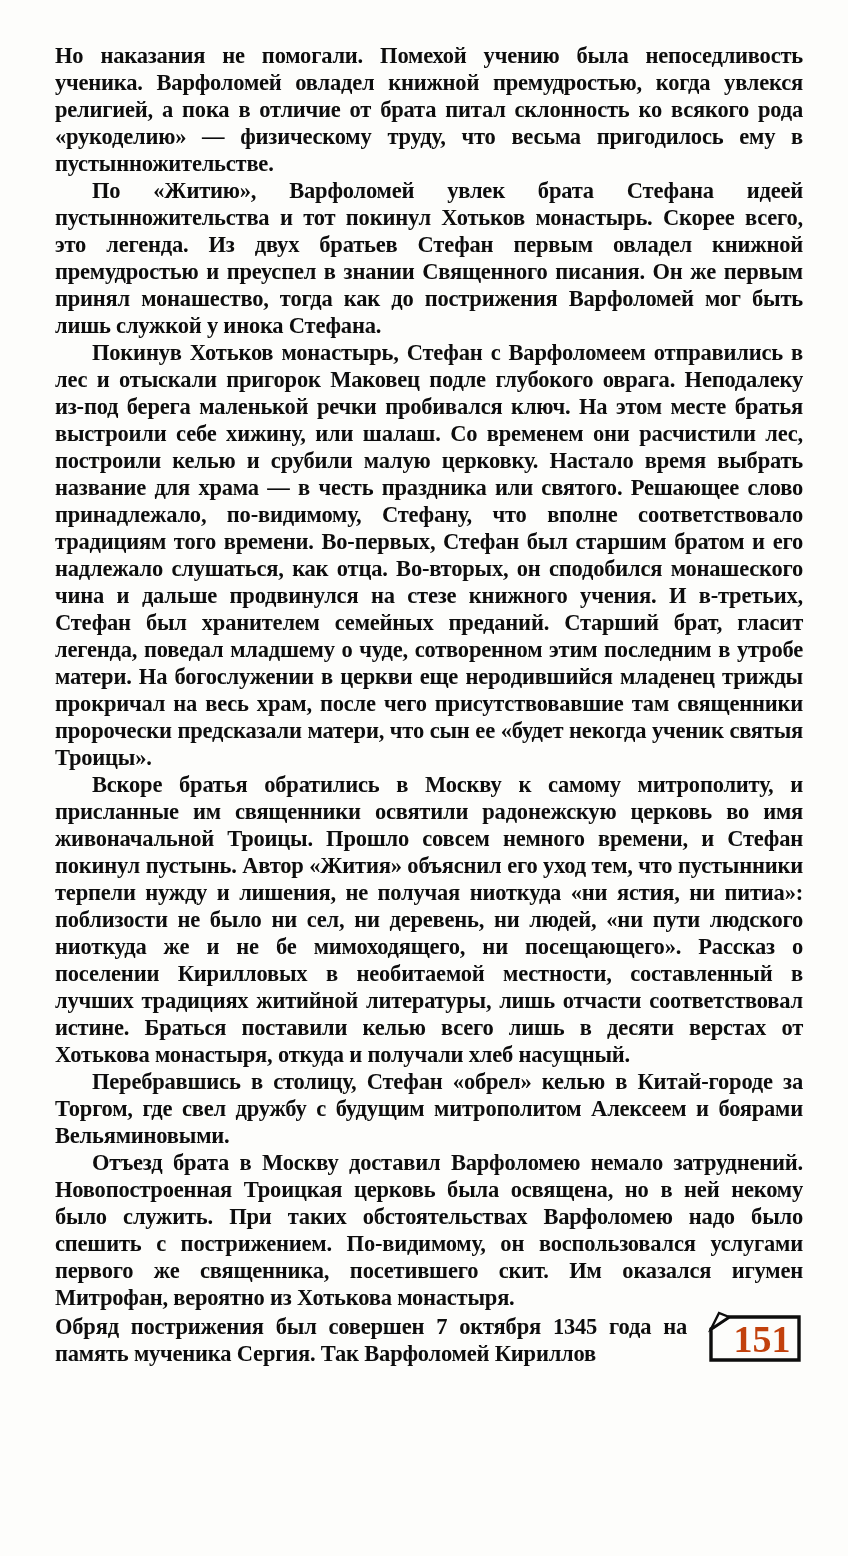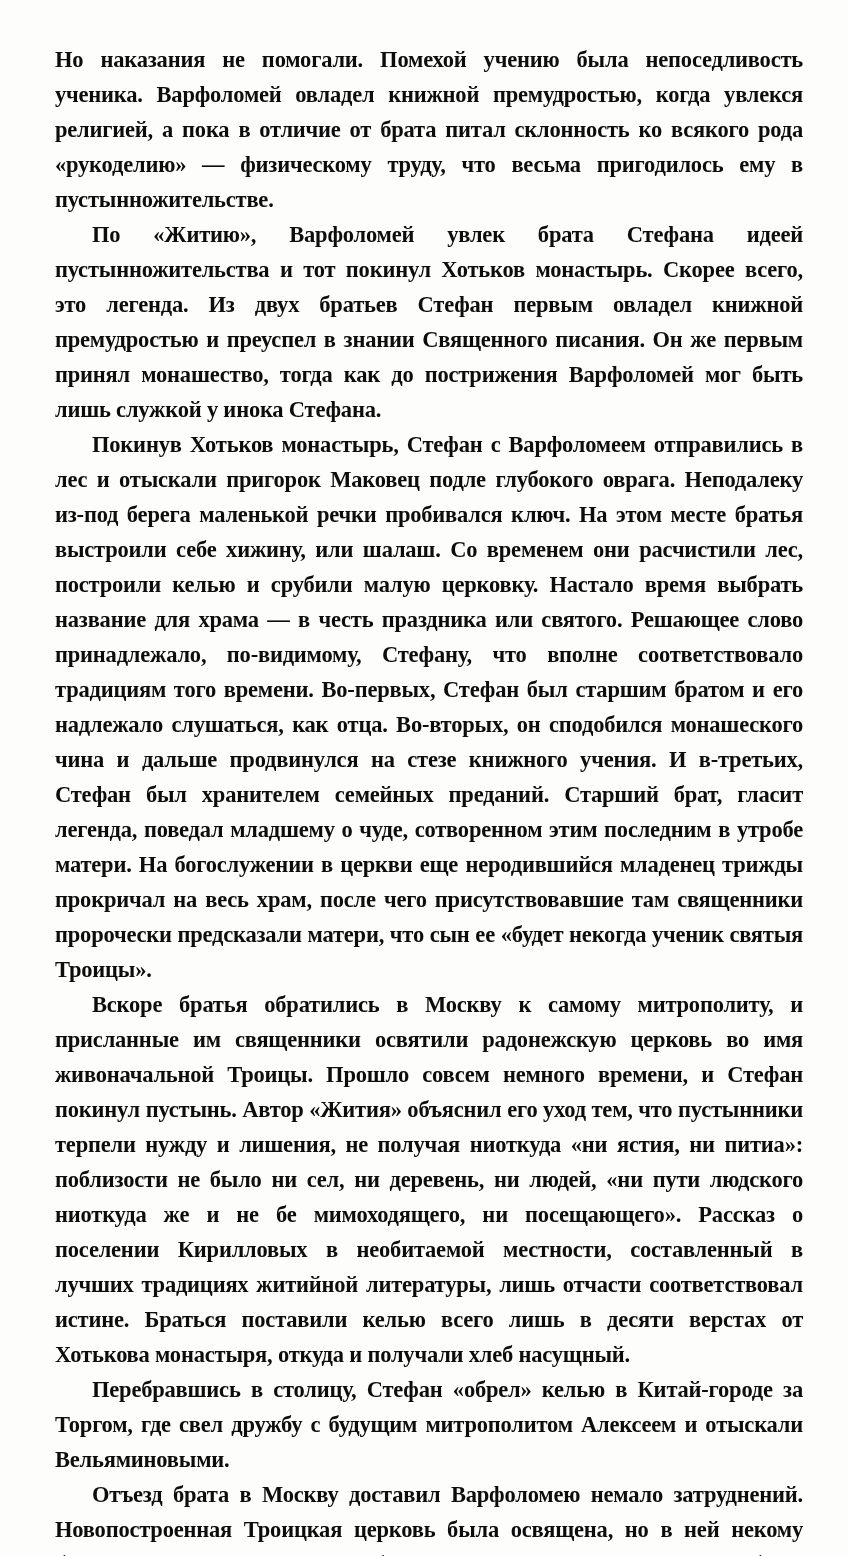--- a/index.html
+++ b/index.html
@@ -12,21 +12,21 @@
     height: 1556px;
     overflow: hidden;
   }
   .page {
     box-sizing: border-box;
     width: 848px;
     height: 1556px;
     padding: 42px 45px 0 55px;
     font-family: "Liberation Serif", "DejaVu Serif", serif;
     font-size: 22.5px;
-    line-height: 35px;
+    line-height: 27px;
     font-weight: bold;
     color: #0d0d0d;
     text-align: justify;
     letter-spacing: -0.2px;
   }
   .para {
     margin: 0;
     padding: 0;
   }
   .para.indent {
@@ -74,21 +74,21 @@
 </style>
 </head>
 <body>
 
 <div class="page">
   <div>
       <p class="para">Но наказания не помогали. Помехой учению была непоседливость ученика. Варфоломей овладел книжной премудростью, когда увлекся религией, а пока в отличие от брата питал склонность ко всякого рода «рукоделию» — физическому труду, что весьма пригодилось ему в пустынножительстве.</p>
       <p class="para indent">По «Житию», Варфоломей увлек брата Стефана идеей пустынножительства и тот покинул Хотьков монастырь. Скорее всего, это легенда. Из двух братьев Стефан первым овладел книжной премудростью и преуспел в знании Священного писания. Он же первым принял монашество, тогда как до пострижения Варфоломей мог быть лишь служкой у инока Стефана.</p>
       <p class="para indent">Покинув Хотьков монастырь, Стефан с Варфоломеем отправились в лес и отыскали пригорок Маковец подле глубокого оврага. Неподалеку из-под берега маленькой речки пробивался ключ. На этом месте братья выстроили себе хижину, или шалаш. Со временем они расчистили лес, построили келью и срубили малую церковку. Настало время выбрать название для храма — в честь праздника или святого. Решающее слово принадлежало, по-видимому, Стефану, что вполне соответствовало традициям того времени. Во-первых, Стефан был старшим братом и его надлежало слушаться, как отца. Во-вторых, он сподобился монашеского чина и дальше продвинулся на стезе книжного учения. И в-третьих, Стефан был хранителем семейных преданий. Старший брат, гласит легенда, поведал младшему о чуде, сотворенном этим последним в утробе матери. На богослужении в церкви еще неродившийся младенец трижды прокричал на весь храм, после чего присутствовавшие там священники пророчески предсказали матери, что сын ее «будет некогда ученик святыя Троицы».</p>
       <p class="para indent">Вскоре братья обратились в Москву к самому митрополиту, и присланные им священники освятили радонежскую церковь во имя живоначальной Троицы. Прошло совсем немного времени, и Стефан покинул пустынь. Автор «Жития» объяснил его уход тем, что пустынники терпели нужду и лишения, не получая ниоткуда «ни ястия, ни питиа»: поблизости не было ни сел, ни деревень, ни людей, «ни пути людского ниоткуда же и не бе мимоходящего, ни посещающего». Рассказ о поселении Кирилловых в необитаемой местности, составленный в лучших традициях житийной литературы, лишь отчасти соответствовал истине. Браться поставили келью всего лишь в десяти верстах от Хотькова монастыря, откуда и получали хлеб насущный.</p>
-      <p class="para indent">Перебравшись в столицу, Стефан «обрел» келью в Китай-городе за Торгом, где свел дружбу с будущим митрополитом Алексеем и отыскали Вельяминовыми.</p>
+      <p class="para indent">Перебравшись в столицу, Стефан «обрел» келью в Китай-городе за Торгом, где свел дружбу с будущим митрополитом Алексеем и боярами Вельяминовыми.</p>
       <p class="para indent">Отъезд брата в Москву доставил Варфоломею немало затруднений. Новопостроенная Троицкая церковь была освящена, но в ней некому было служить. При таких обстоятельствах Варфоломею надо было спешить с пострижением. По-видимому, он воспользовался услугами первого же священника, посетившего скит. Им оказался игумен Митрофан, вероятно из Хотькова монастыря.</p>
     </div>
 
   <div class="final-row">
     <p class="para closing">Обряд пострижения был совершен 7 октября 1345 года на память мученика Сергия. Так Варфоломей Кириллов</p>
 
     <div class="pagebox">
       <svg width="96" height="53" viewBox="0 0 96 53">
         <path d="M22 6 L92 6 L92 49 L4 49 L4 18 Z" fill="#fdfdfb" stroke="#0d0d0d" stroke-width="3.4" stroke-linejoin="miter"></path>
         <path d="M4 18 L12 2 L22 6 Z" fill="#fdfdfb" stroke="#0d0d0d" stroke-width="2.4" stroke-linejoin="miter"></path>

